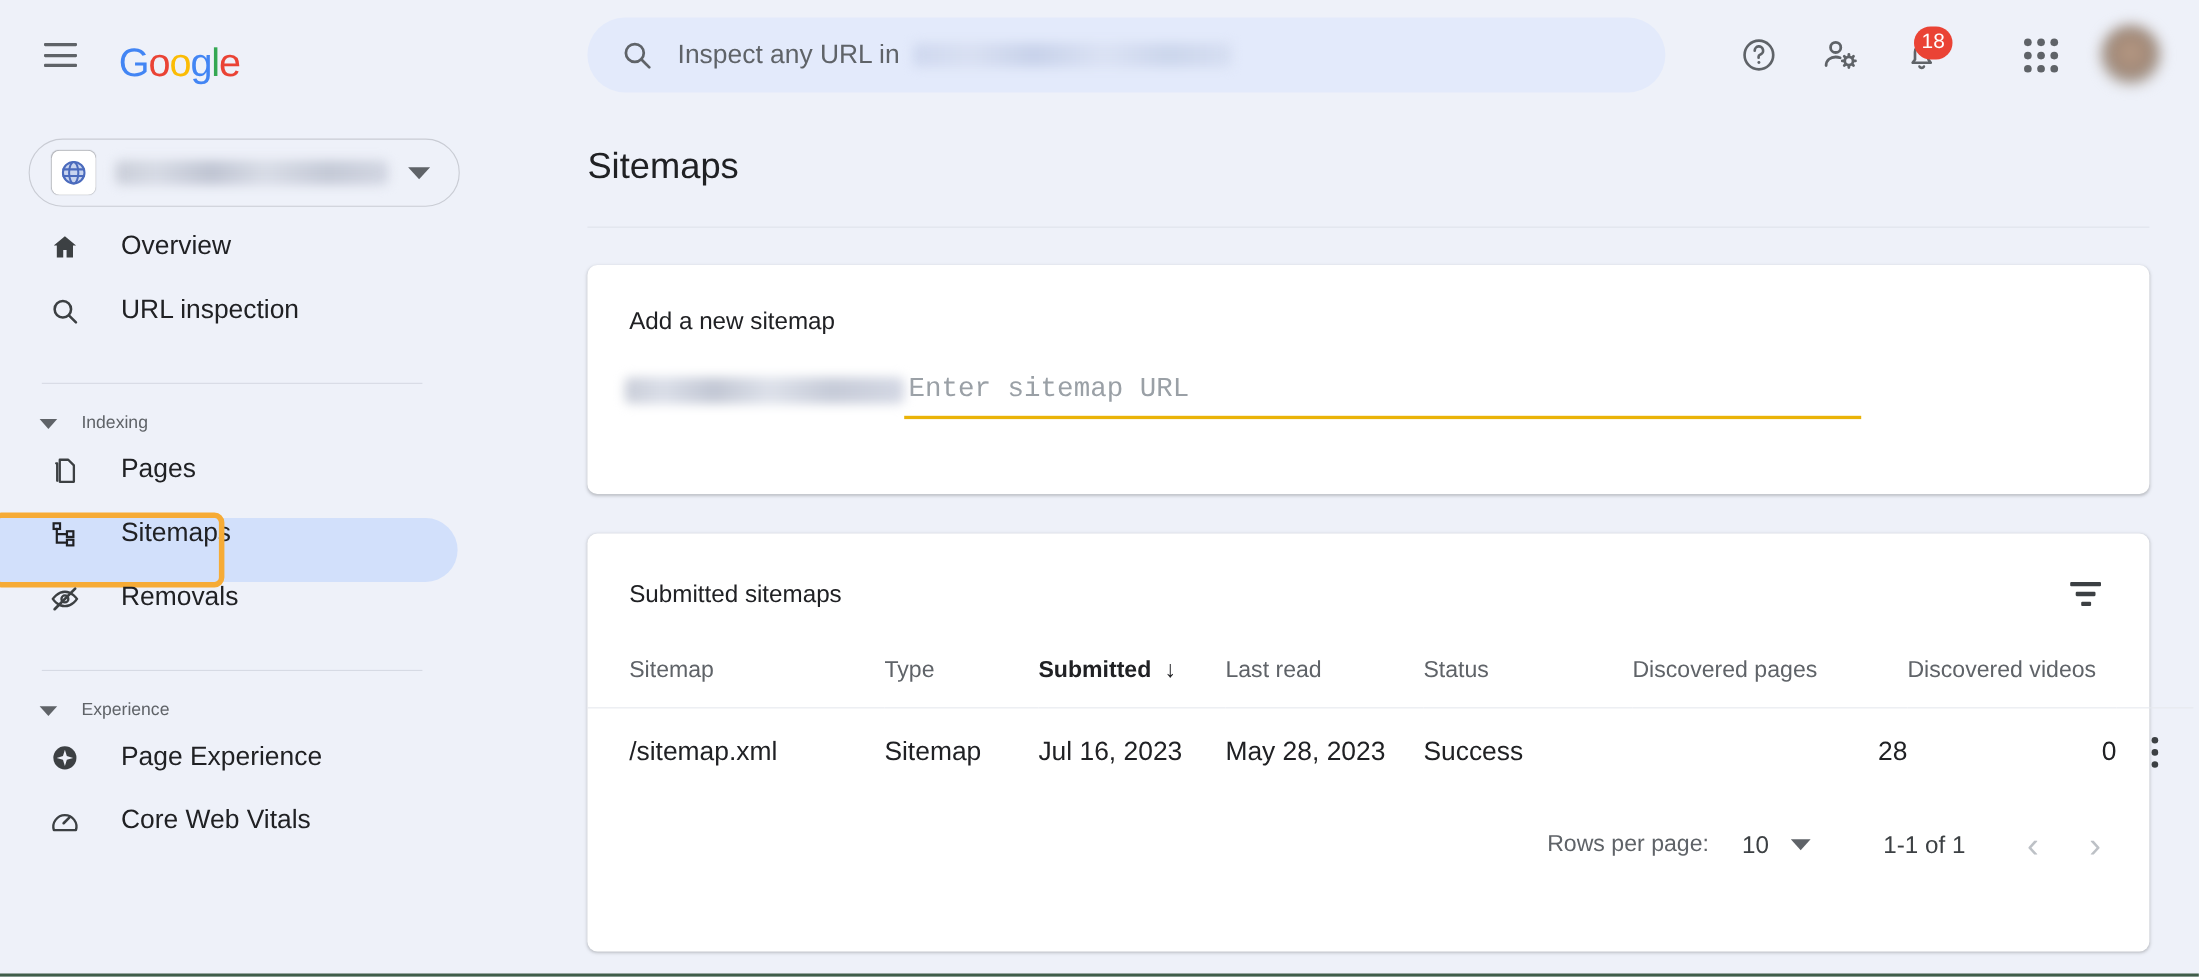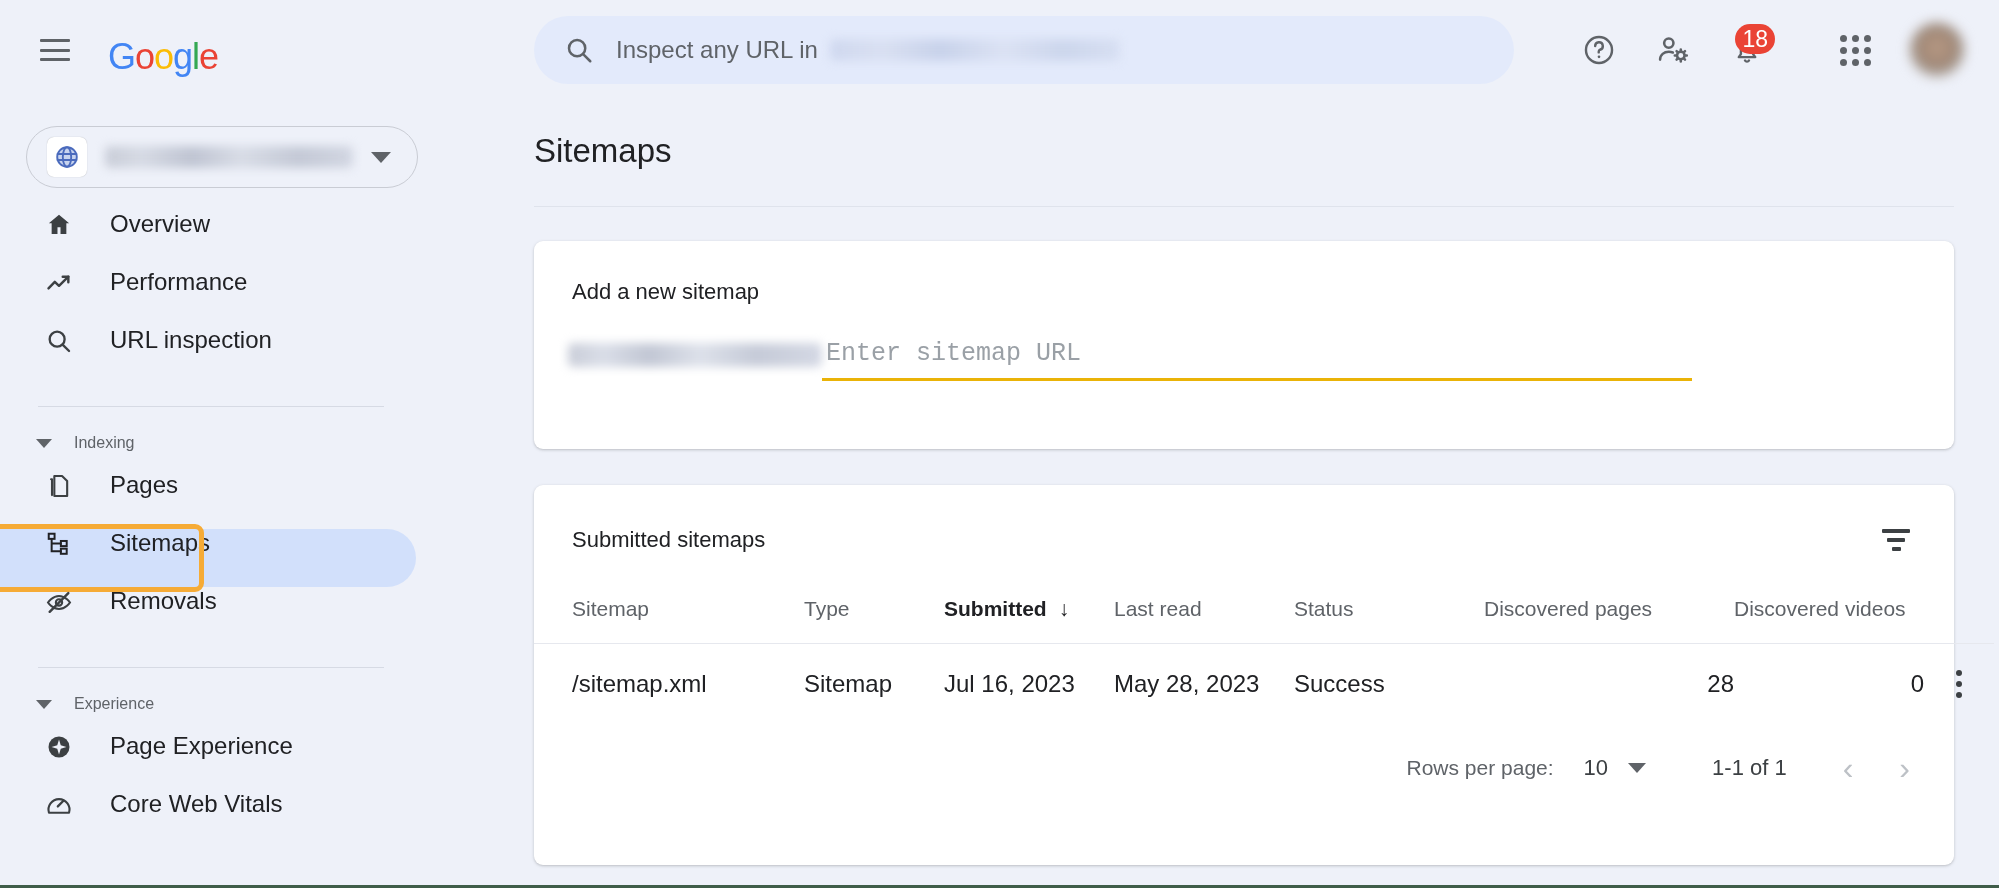--- a/index.html
+++ b/index.html
@@ -44,21 +44,21 @@
     display: inline-block; vertical-align: middle; height: 22px;
     background: linear-gradient(90deg,#cfd8ef 0%, #d9e0f2 18%, #c8d2ea 38%, #dbe2f4 60%, #ccd6ec 80%, #d7dff2 100%);
     border-radius: 5px; filter: blur(5px); margin-left: 12px;
   }
 
   .topicons { position: absolute; right: 34px; top: 0; height: 100px; display: flex; align-items: center; }
   .ticon { width: 56px; height: 56px; display: flex; align-items: center; justify-content: center;
            margin-left: 18px; cursor: pointer; position: relative; border-radius: 50%; }
   .badge {
     position: absolute; top: 2px; right: 0px; min-width: 34px; height: 30px;
-    background: #ea4335; color: #fff; border-radius: 15px; font-size: 23px;
+    background: #ea4335; color: #fff; border-radius: 15px; font-size: 19px;
     display: flex; align-items: center; justify-content: center; padding: 0 7px; font-weight: 400;
   }
   .apps-grid { display: grid; grid-template-columns: repeat(3, 7px); grid-template-rows: repeat(3, 7px); gap: 5px; }
   .apps-grid i { display: block; width: 7px; height: 7px; background: #5f6368; border-radius: 50%; }
   .avatar {
     width: 56px; height: 56px; border-radius: 50%; margin-left: 26px; cursor: pointer;
     background: radial-gradient(circle at 50% 46%, #b79b86 0%, #a78b78 34%, #9c8a7d 52%, #cfcfcf 74%, #e9eaf0 100%);
     filter: blur(6px);
   }
 
@@ -256,29 +256,20 @@
 
     <div class="navitem">
       <span class="nicon">
         <svg width="28" height="28" viewBox="0 0 24 24" fill="#3c4043">
             <path d="M12 3.2 3.3 10.4h2.4v9.4h5v-5.8h2.6v5.8h5v-9.4h2.4L12 3.2Z"></path>
           </svg>
       </span>
       <span class="nlabel">Overview</span>
     </div>
 
-    <div class="navitem">
-      <span class="nicon">
-        <svg width="28" height="28" viewBox="0 0 24 24" fill="none" stroke="#3c4043" stroke-width="2.1" stroke-linecap="round" stroke-linejoin="round">
-          <path d="M3 16.6 8.4 11l3.6 3.4L20 6.6"></path>
-            <path d="M15.2 6.6H20v4.8"></path>
-        </svg>
-      </span>
-      <span class="nlabel">Performance</span>
-    </div>
 
     <div class="navitem">
       <span class="nicon">
         <svg width="28" height="28" viewBox="0 0 24 24" fill="none" stroke="#3c4043" stroke-width="2">
           <circle cx="10.4" cy="10.4" r="6.4"></circle>
             <line x1="15.3" y1="15.3" x2="20.6" y2="20.6" stroke-linecap="round"></line>
         </svg>
       </span>
       <span class="nlabel">URL inspection</span>
     </div>

